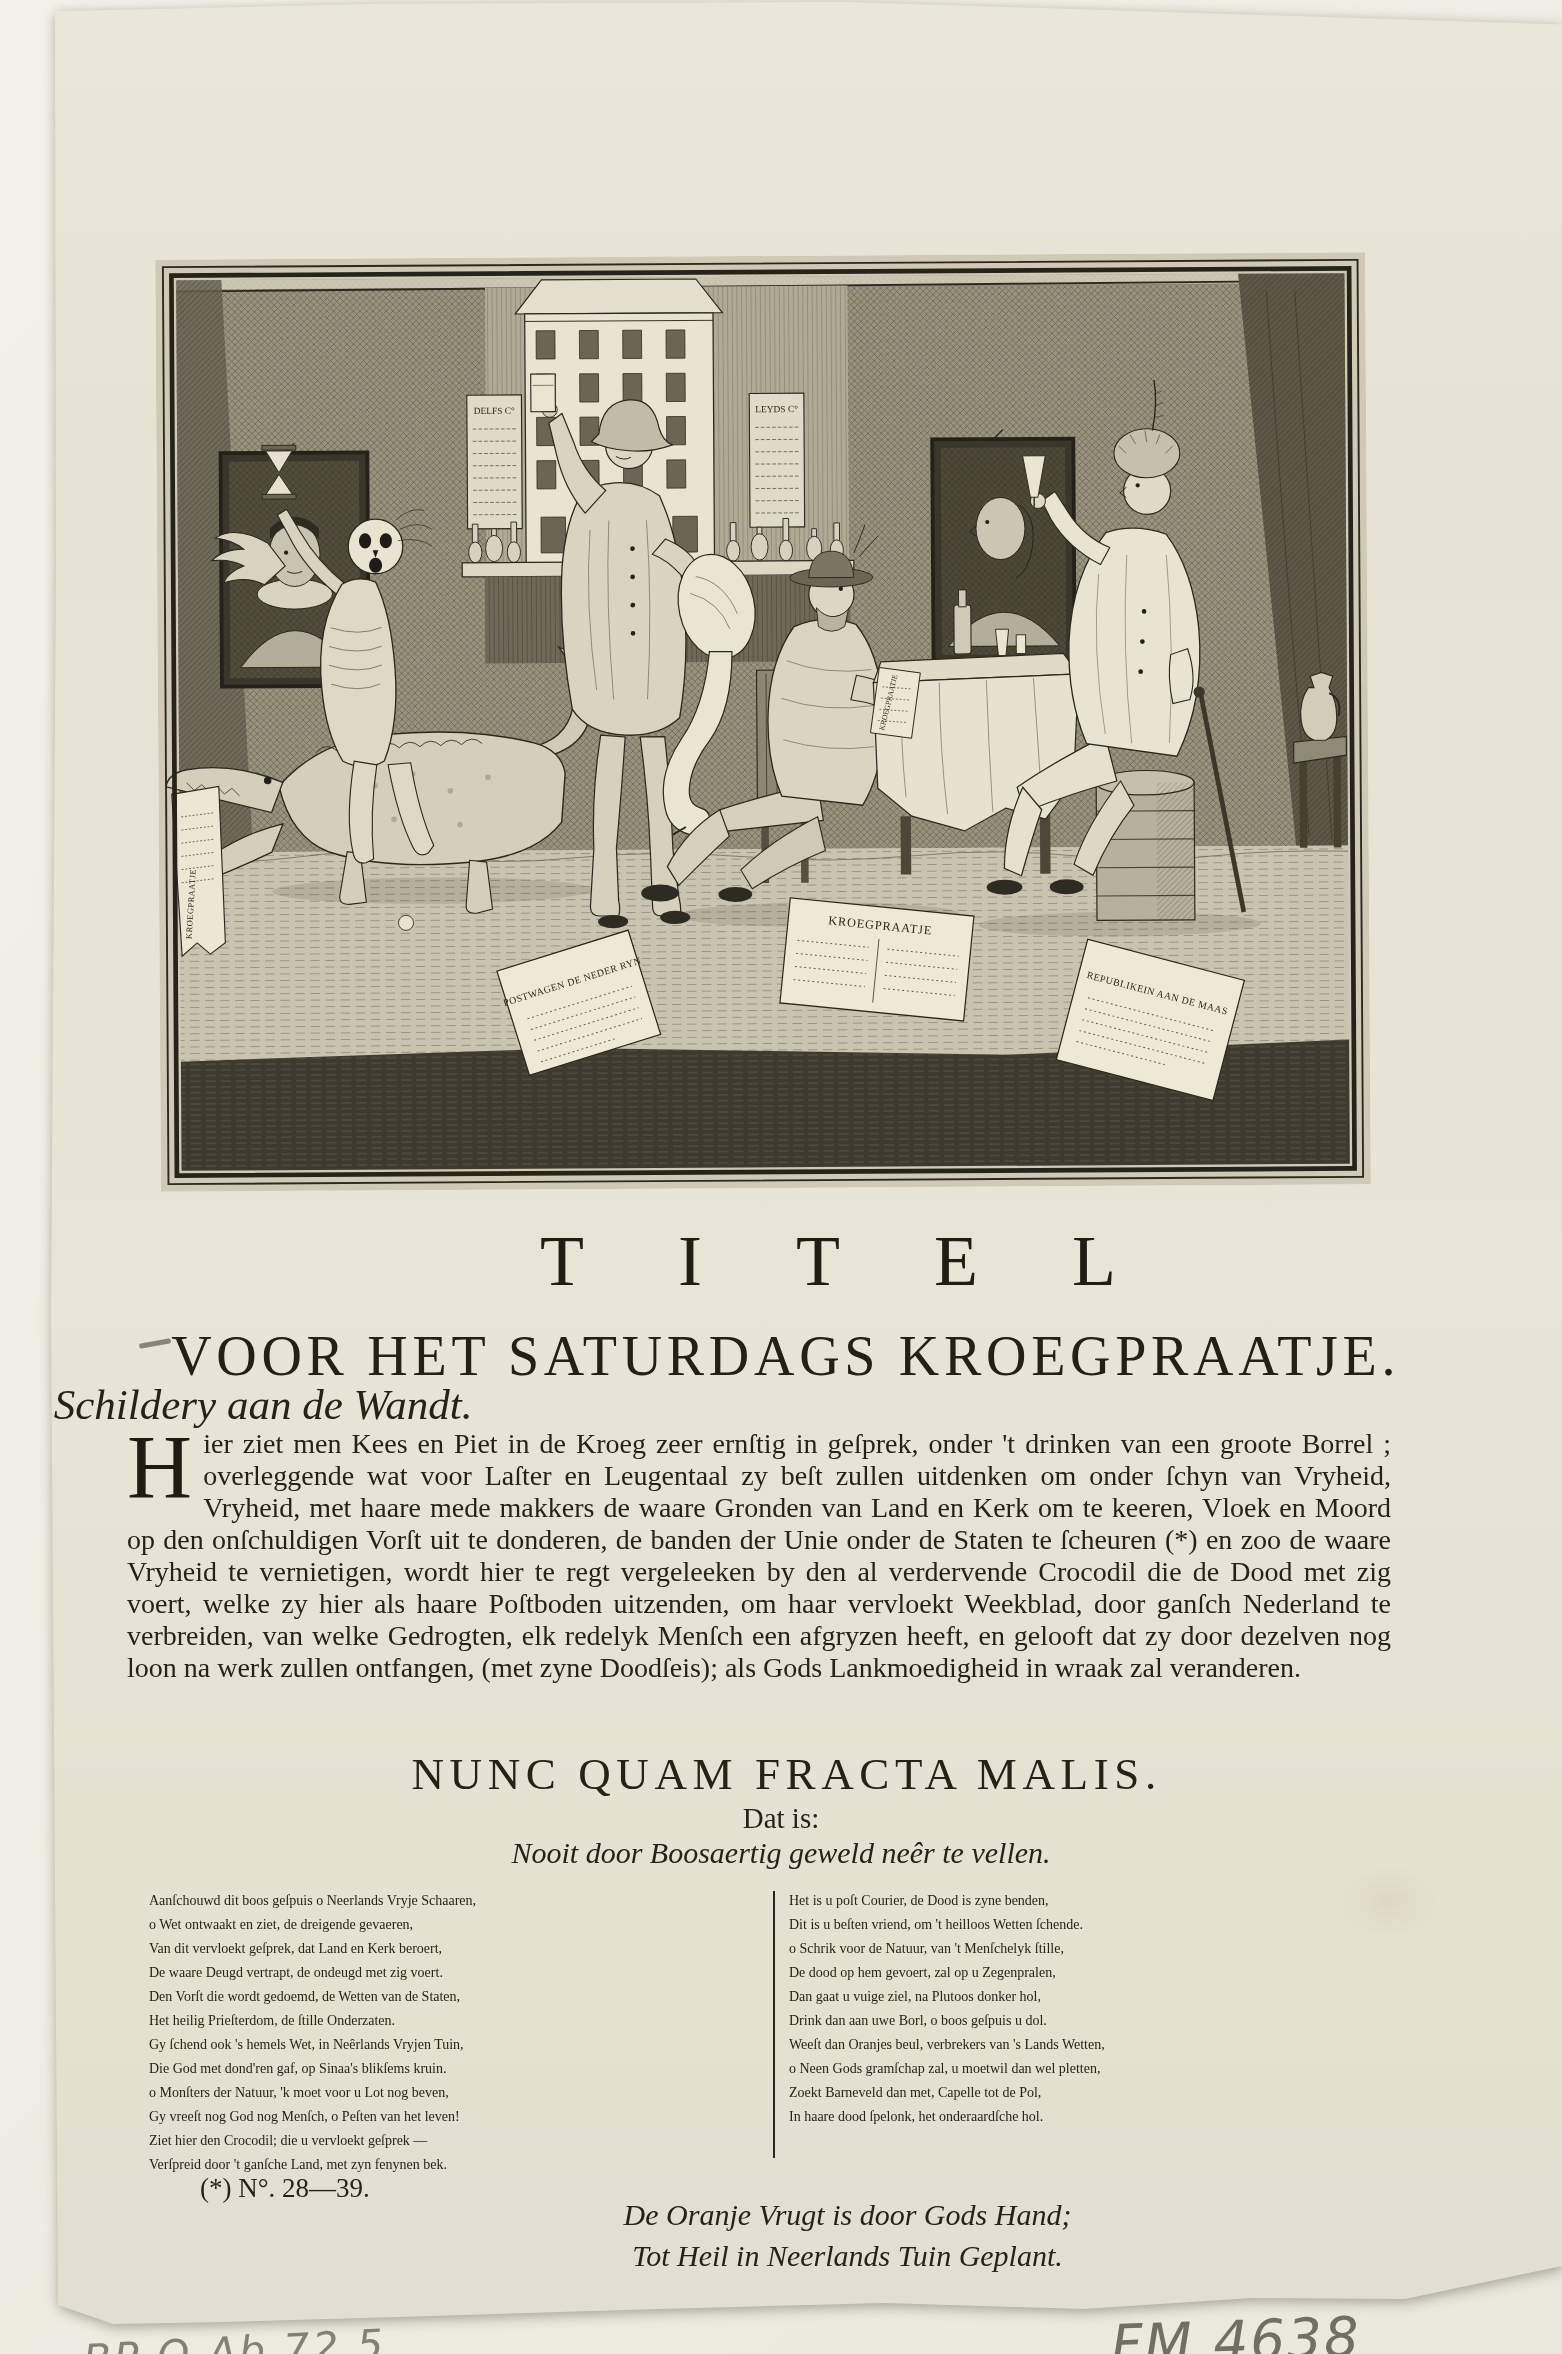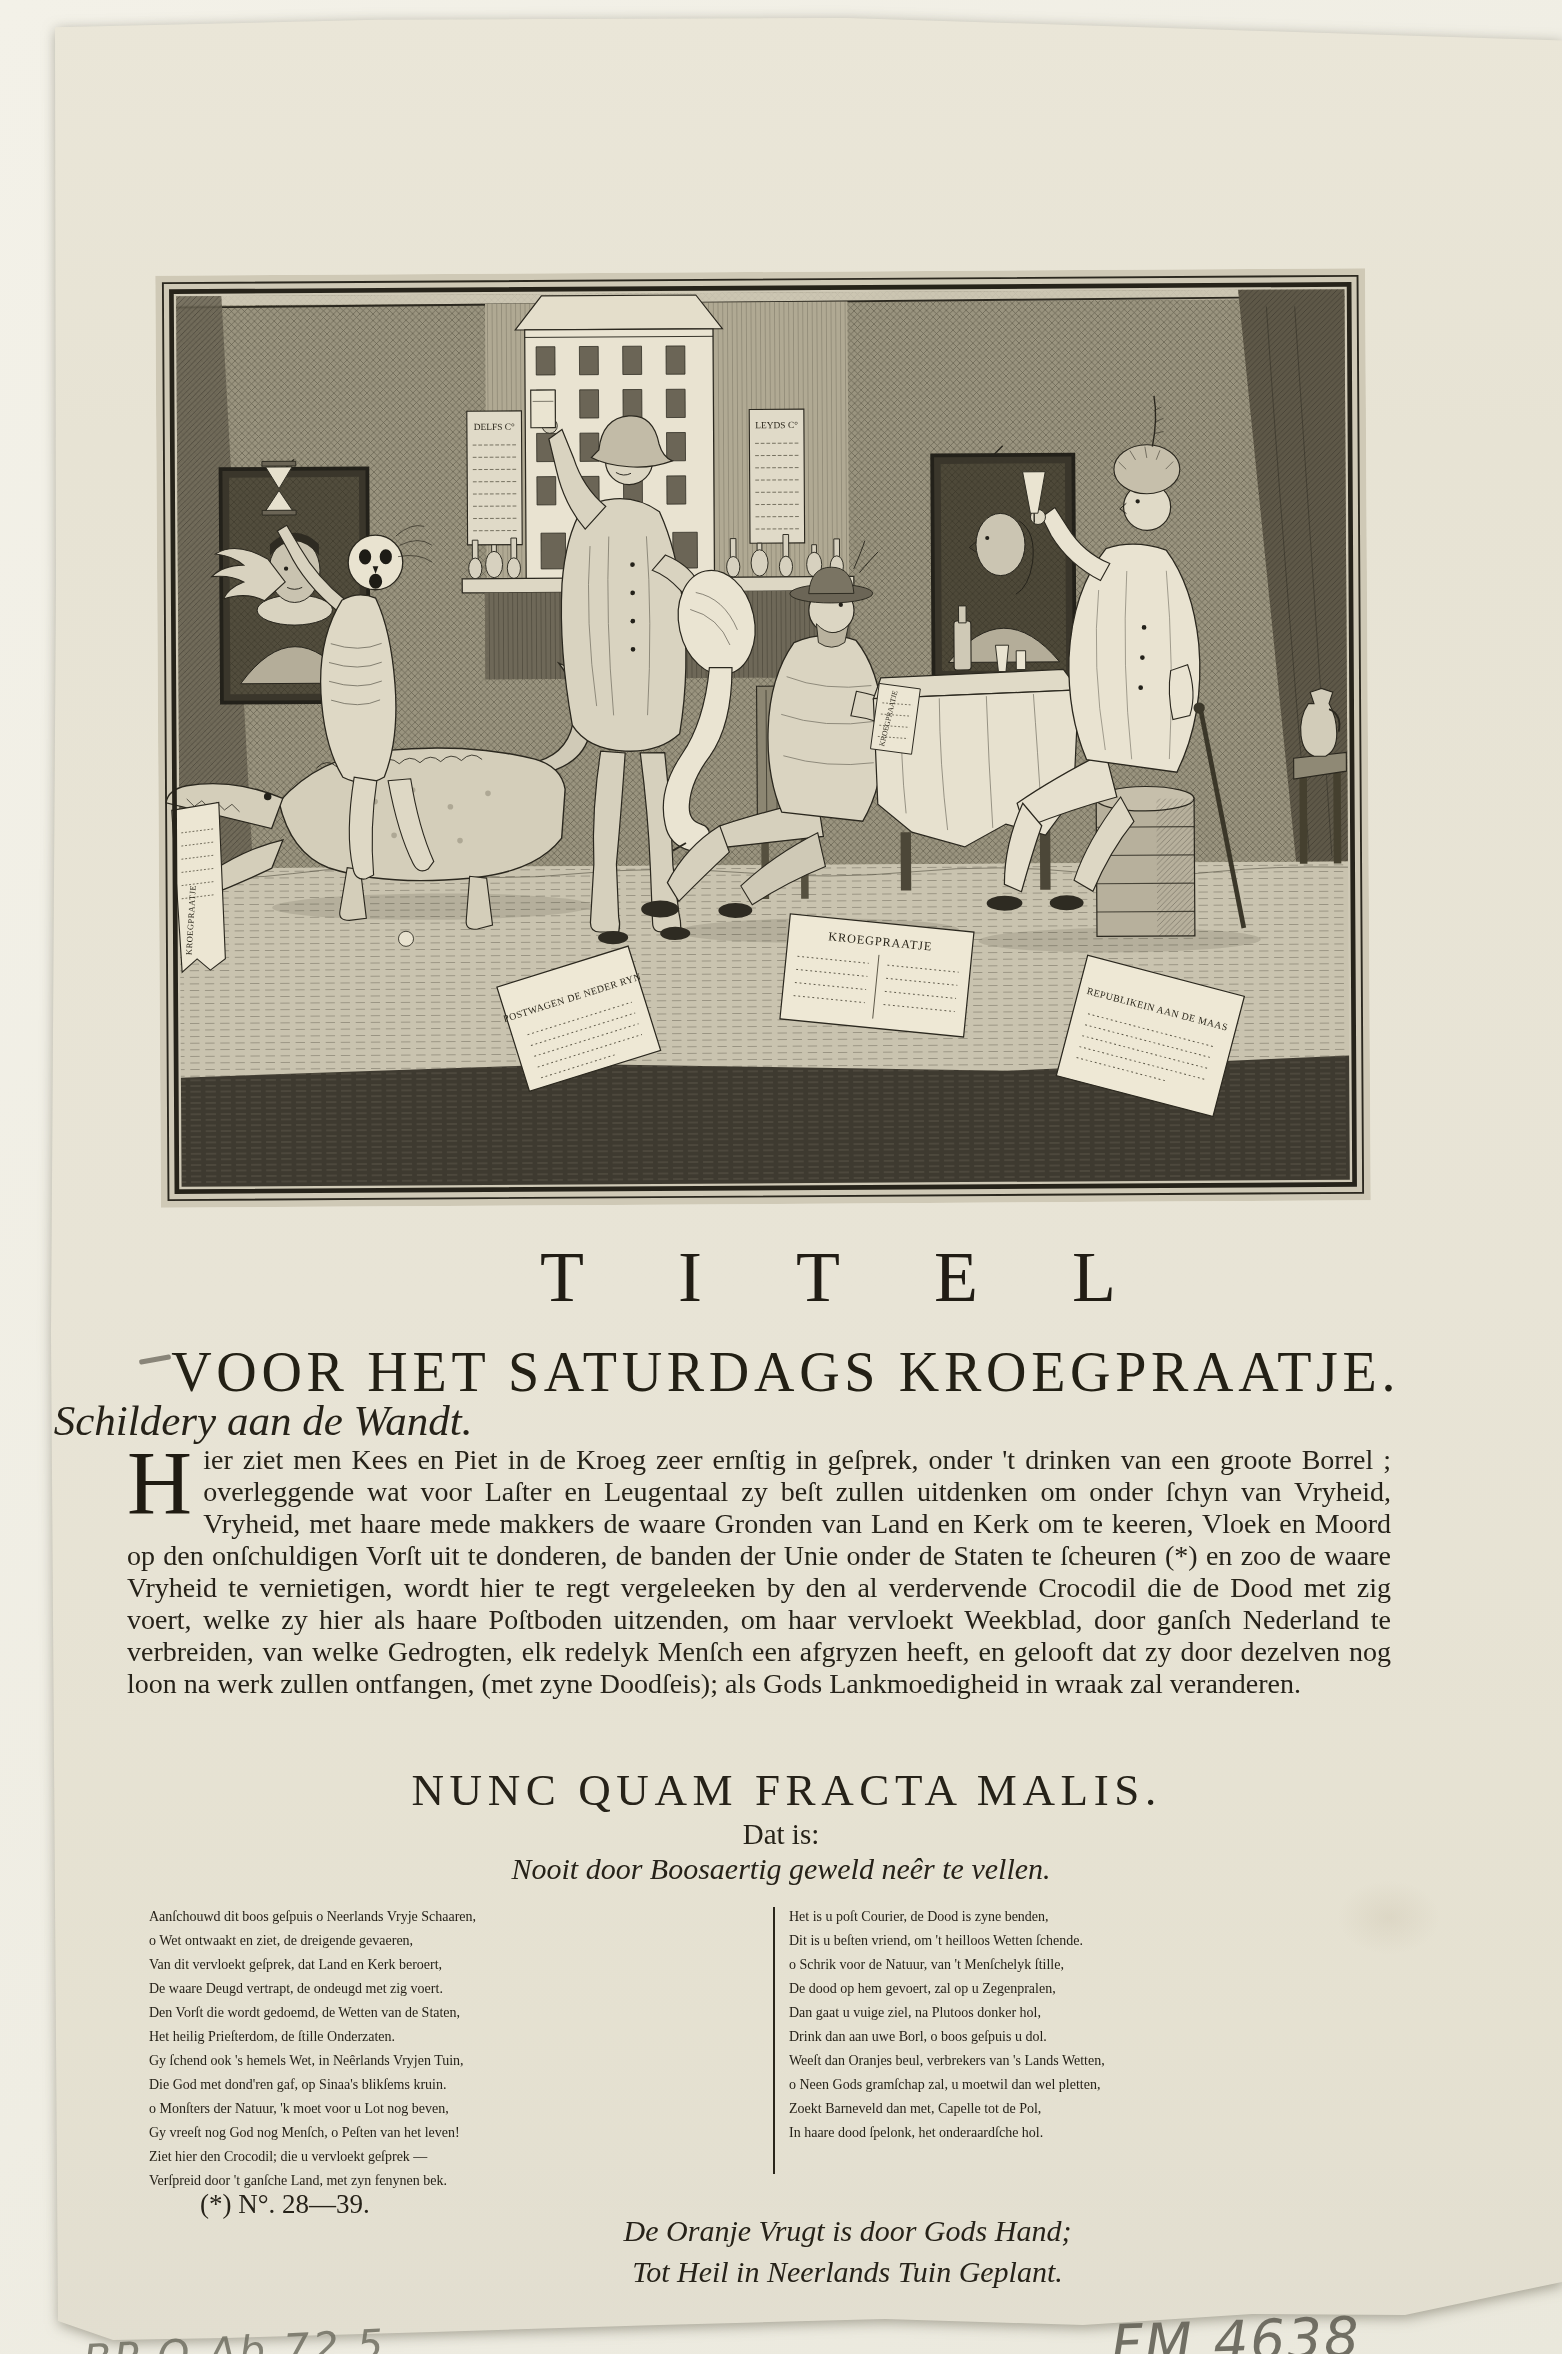--- a/index.html
+++ b/index.html
@@ -5,21 +5,21 @@
   html,body{margin:0;padding:0;}
   body{width:1562px;height:2354px;overflow:hidden;background:#eceade;
        font-family:"Liberation Serif","DejaVu Serif",serif;color:#262219;}
   .stage{position:relative;width:1562px;height:2354px;
          background:linear-gradient(135deg,#f3f1e8 0%,#efede3 55%,#eae8dc 100%);}
   .paper-wrap{position:absolute;inset:0;filter:drop-shadow(1.9px 3.8px 6.6px rgba(90,85,68,.5));}
   .paper{position:absolute;inset:0;
     background:linear-gradient(180deg,#eae6d8 0%,#e7e3d4 18%,#e8e4d6 55%,#e5e1d1 86%,#e2ded0 100%);
     clip-path:polygon(55px 11.3px,377px 3.8px,847px 1.9px,1562px 24.5px,1562px 2266px,
       1405px 2299px,1252px 2298px,1083px 2309px,885px 2303px,659px 2309px,
-      433px 2316px,226px 2322px,113px 2324px,58px 2305px,51px 1318px,56px 565px);margin-top:16px;}
+      433px 2316px,226px 2322px,113px 2324px,58px 2305px,51px 1318px,56px 565px);}
   .spot{position:absolute;border-radius:50%;pointer-events:none;}
   svg{display:block;}
   svg text{font-family:"Liberation Serif","DejaVu Serif",serif;fill:#2a261b;}
   .plate{position:absolute;left:158px;top:256px;transform:rotate(-.35deg);}
   .titel{position:absolute;left:0;top:1220px;width:1562px;text-align:center;
          font-size:72px;letter-spacing:94px;padding-left:94px;color:#211d15;}
   .subtitle{position:absolute;left:0;top:1324px;width:1562px;text-align:center;
          font-size:56px;letter-spacing:4.7px;padding-left:4.7px;color:#232015;}
   .subsub{position:absolute;left:0;top:1380px;width:1562px;text-align:left;
          font-style:italic;font-size:43px;}

